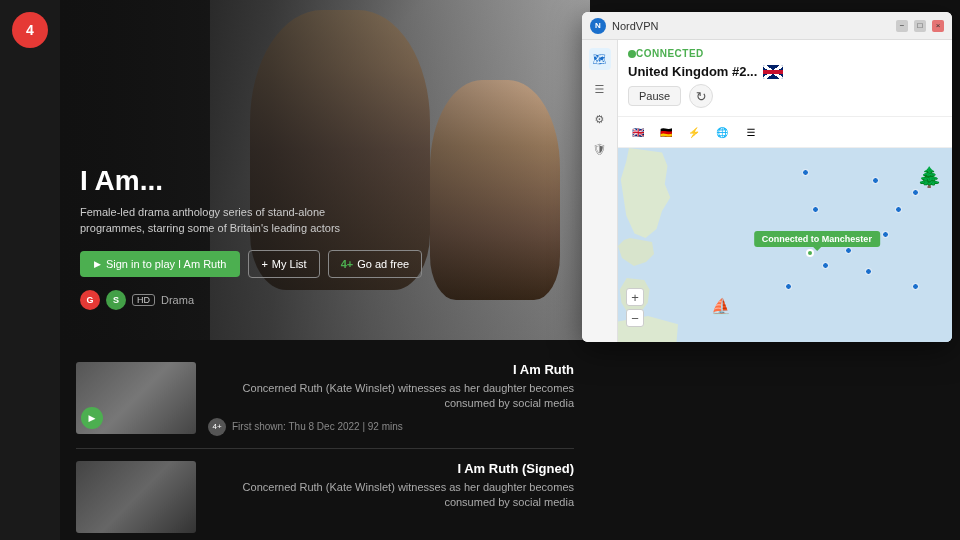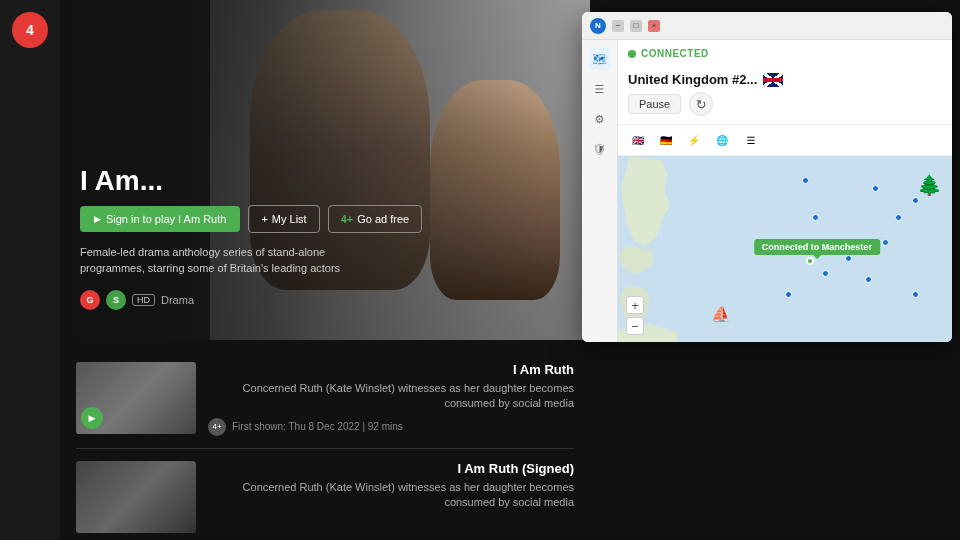--- a/index.html
+++ b/index.html
@@ -317,22 +317,21 @@
       position: relative;
     }
     #vpn-header {
       background: #fff;
       padding: 8px 10px;
       border-bottom: 1px solid #eee;
     }
     #vpn-status {
       display: flex;
       align-items: center;
-      gap: 5px;
-      margin-bottom: 13px;
+      margin-bottom: 5px;
     }
     .status-dot {
       width: 8px; height: 8px;
       border-radius: 50%;
       background: #4caf50;
     }
     #vpn-status-text {
       font-size: 10px;
       font-weight: bold;
       color: #4caf50;
@@ -543,26 +542,26 @@
 
   <div id="sidebar">
     <div style="width:36px;height:36px;background:#e53935;border-radius:50%;display:flex;align-items:center;justify-content:center;color:#fff;font-weight:bold;font-size:14px;">4</div>
   </div>
 
   <div id="hero">
     <div id="hero-image"></div>
     <div id="hero-overlay"></div>
     <div id="hero-content">
       <div id="hero-title">I Am...</div>
+      <div id="hero-desc">Female-led drama anthology series of stand-alone programmes, starring some of Britain's leading actors</div>
       <div id="hero-buttons">
         <button class="btn-play">Sign in to play I Am Ruth</button>
         <button class="btn-mylist">My List</button>
         <button class="btn-adfree">Go ad free</button>
       </div>
-      <div id="hero-desc">Female-led drama anthology series of stand-alone programmes, starring some of Britain's leading actors</div>
       <div id="hero-badges">
         <span class="badge-circle badge-g">G</span>
         <span class="badge-circle badge-s">S</span>
         <span class="badge-hd">HD</span>
         <span class="badge-drama">Drama</span>
       </div>
     </div>
   </div>
 
   <div id="content-list">
@@ -588,20 +587,21 @@
         <div class="content-desc">Concerned Ruth (Kate Winslet) witnesses as her daughter becomes consumed by social media</div>
       </div>
     </div>
   </div>
 
 
   <div id="vpn-window">
 
     <div id="vpn-titlebar">
       <div id="vpn-titlebar-logo">N</div>
+      <span id="vpn-titlebar-title">NordVPN</span>
       <div class="vpn-win-btn">−</div>
       <div class="vpn-win-btn">□</div>
       <div class="vpn-win-btn vpn-win-close">×</div>
     </div>
 
     <div id="vpn-body">
 
       <div id="vpn-sidebar">
         <div class="vpn-sidebar-icon active">🗺</div>
         <div class="vpn-sidebar-icon">☰</div>

